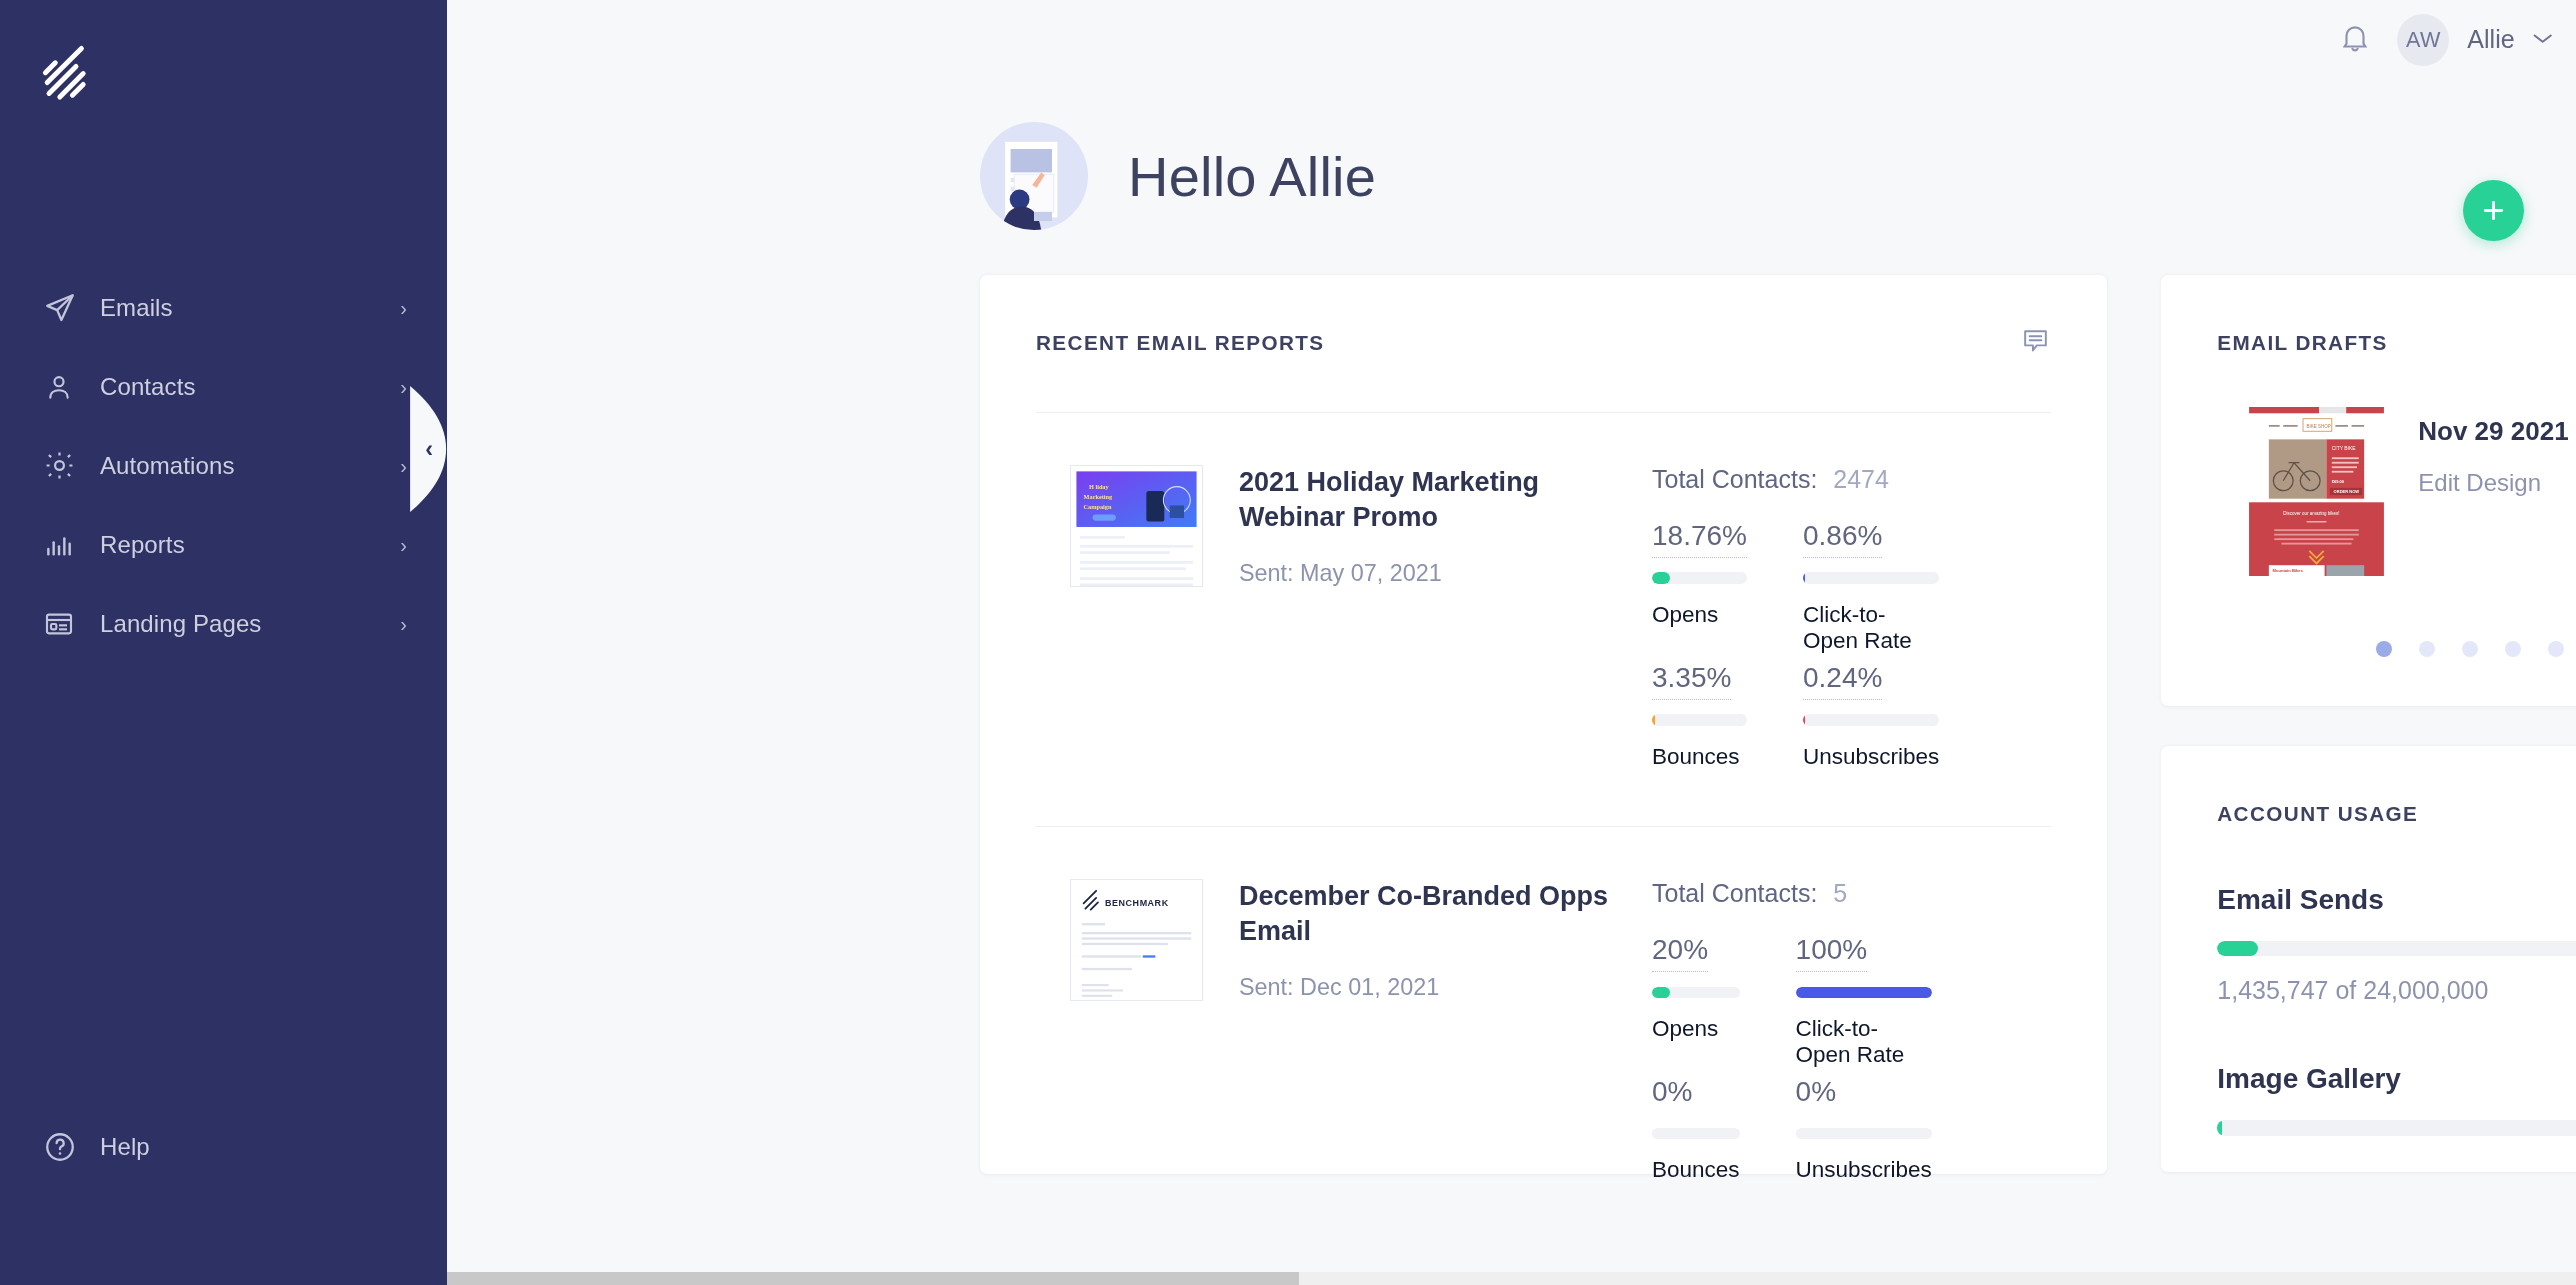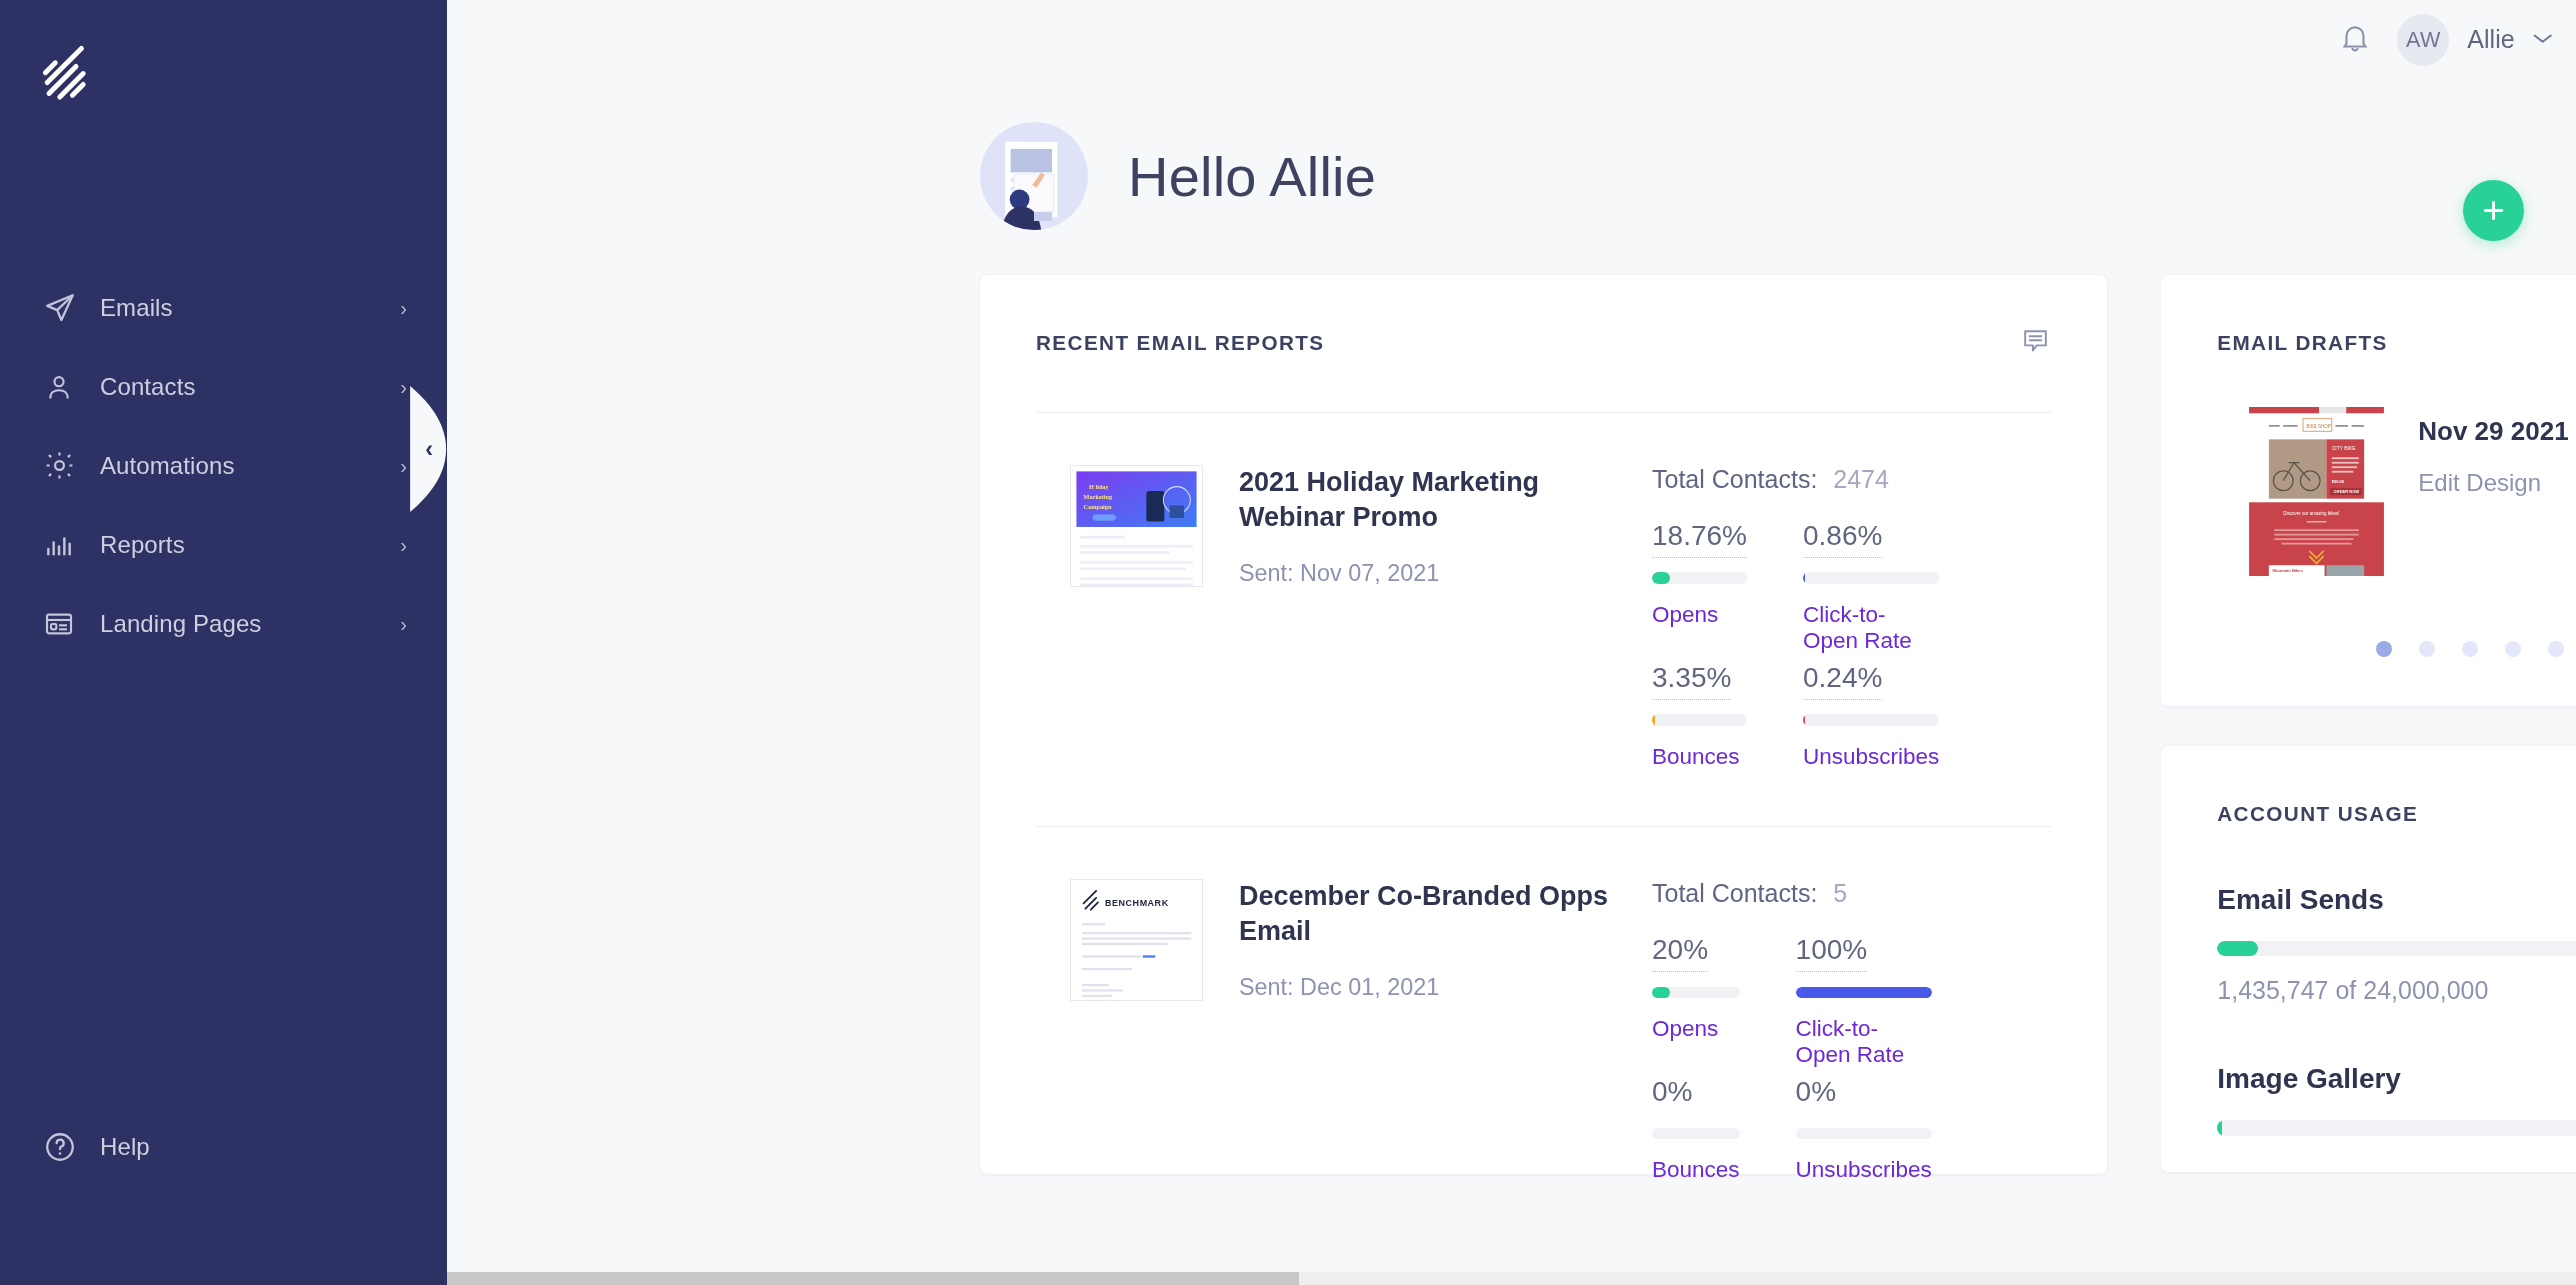--- a/index.html
+++ b/index.html
@@ -100,21 +100,21 @@
   .total-contacts { font-size:25px; color:#5f6582; margin-bottom:27px; }
   .total-contacts .num { color:#a3a8c0; margin-left:9px; }
   .stat-grid { display:grid; grid-template-columns:1fr 1fr 1fr 1fr; column-gap:56px; row-gap:0; }
   .stat { padding-bottom:9px; }
   .stat-val {
     font-size:28px; color:#60667f; display:inline-block;
     border-bottom:1.8px dotted #b9bdd0; padding-bottom:5.4px; line-height:1.1;
   }
   .bar { height:11.7px; border-radius:6.3px; background:#f1f2f6; margin-top:14.4px; overflow:hidden; }
   .bar > i { display:block; height:100%; border-radius:6.3px; }
-  .stat-label { font-size:22.5px; color:#6d28d9; margin-top:18px; }
+  .stat-label { font-size:22.5px; color:#0f172a; margin-top:18px; }
   .stat-gap { height:43px; }
 
   
   .drafts { padding:56px 56px 49px 56px; }
   .draft-row { display:flex; margin-top:52px; padding-left:32px; }
   .draft-thumb { width:137px; flex:0 0 137px; height:171px; overflow:hidden; position:relative; background:#fff; }
   .draft-meta { margin-left:32px; padding-top:9px; }
   .draft-name { font-size:26px; font-weight:700; color:#2f3450; }
   .draft-edit { font-size:24px; color:#8d93ae; margin-top:21.6px; cursor:pointer; }
   .dots { display:flex; gap:27px; justify-content:center; margin-top:63px; }
@@ -330,21 +330,21 @@
                 </g>
                 <rect x="26" y="158" width="94" height="4" fill="#5a6fe8"></rect>
                 <g fill="#eceff8">
                     <rect x="10" y="170" width="126" height="3"></rect>
                     <rect x="10" y="177" width="110" height="3"></rect>
                   </g>
               </svg>
             </div>
             <div class="report-info">
               <div class="report-name">2021 Holiday Marketing Webinar Promo</div>
-              <div class="report-sent">Sent: Nov 07, 2021</div>
+              <div class="report-sent">Sent: May 07, 2021</div>
             </div>
             <div class="stats">
               <div class="total-contacts">
                 <span>Total Contacts:</span>
                 <span class="num">2474</span>
               </div>
               <div class="stat-grid">
                 <div class="stat">
                   <div><span class="stat-val">18.76%</span></div>
                   <div class="bar">

